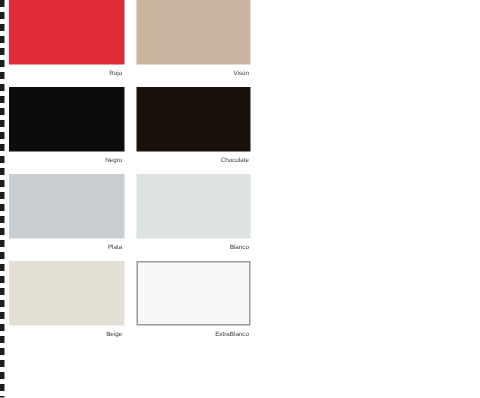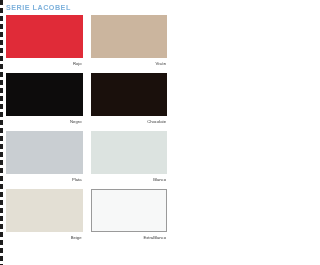--- a/index.html
+++ b/index.html
@@ -87,21 +87,20 @@
     overflow: hidden;
   }
 </style>
 </head>
 <body>
 
 <div id="spine"></div>
 
 <div id="page">
 
-  <div id="series-header">SERIE LACOBEL</div>
 
   <div id="swatch-grid">
       <div class="swatch-cell">
         <div class="swatch-chip" style="background: rgb(224, 43, 56);"></div>
         <div class="swatch-label">Rojo</div>
       </div>
       <div class="swatch-cell">
         <div class="swatch-chip" style="background: rgb(203, 181, 158);"></div>
         <div class="swatch-label">Visón</div>
       </div>

